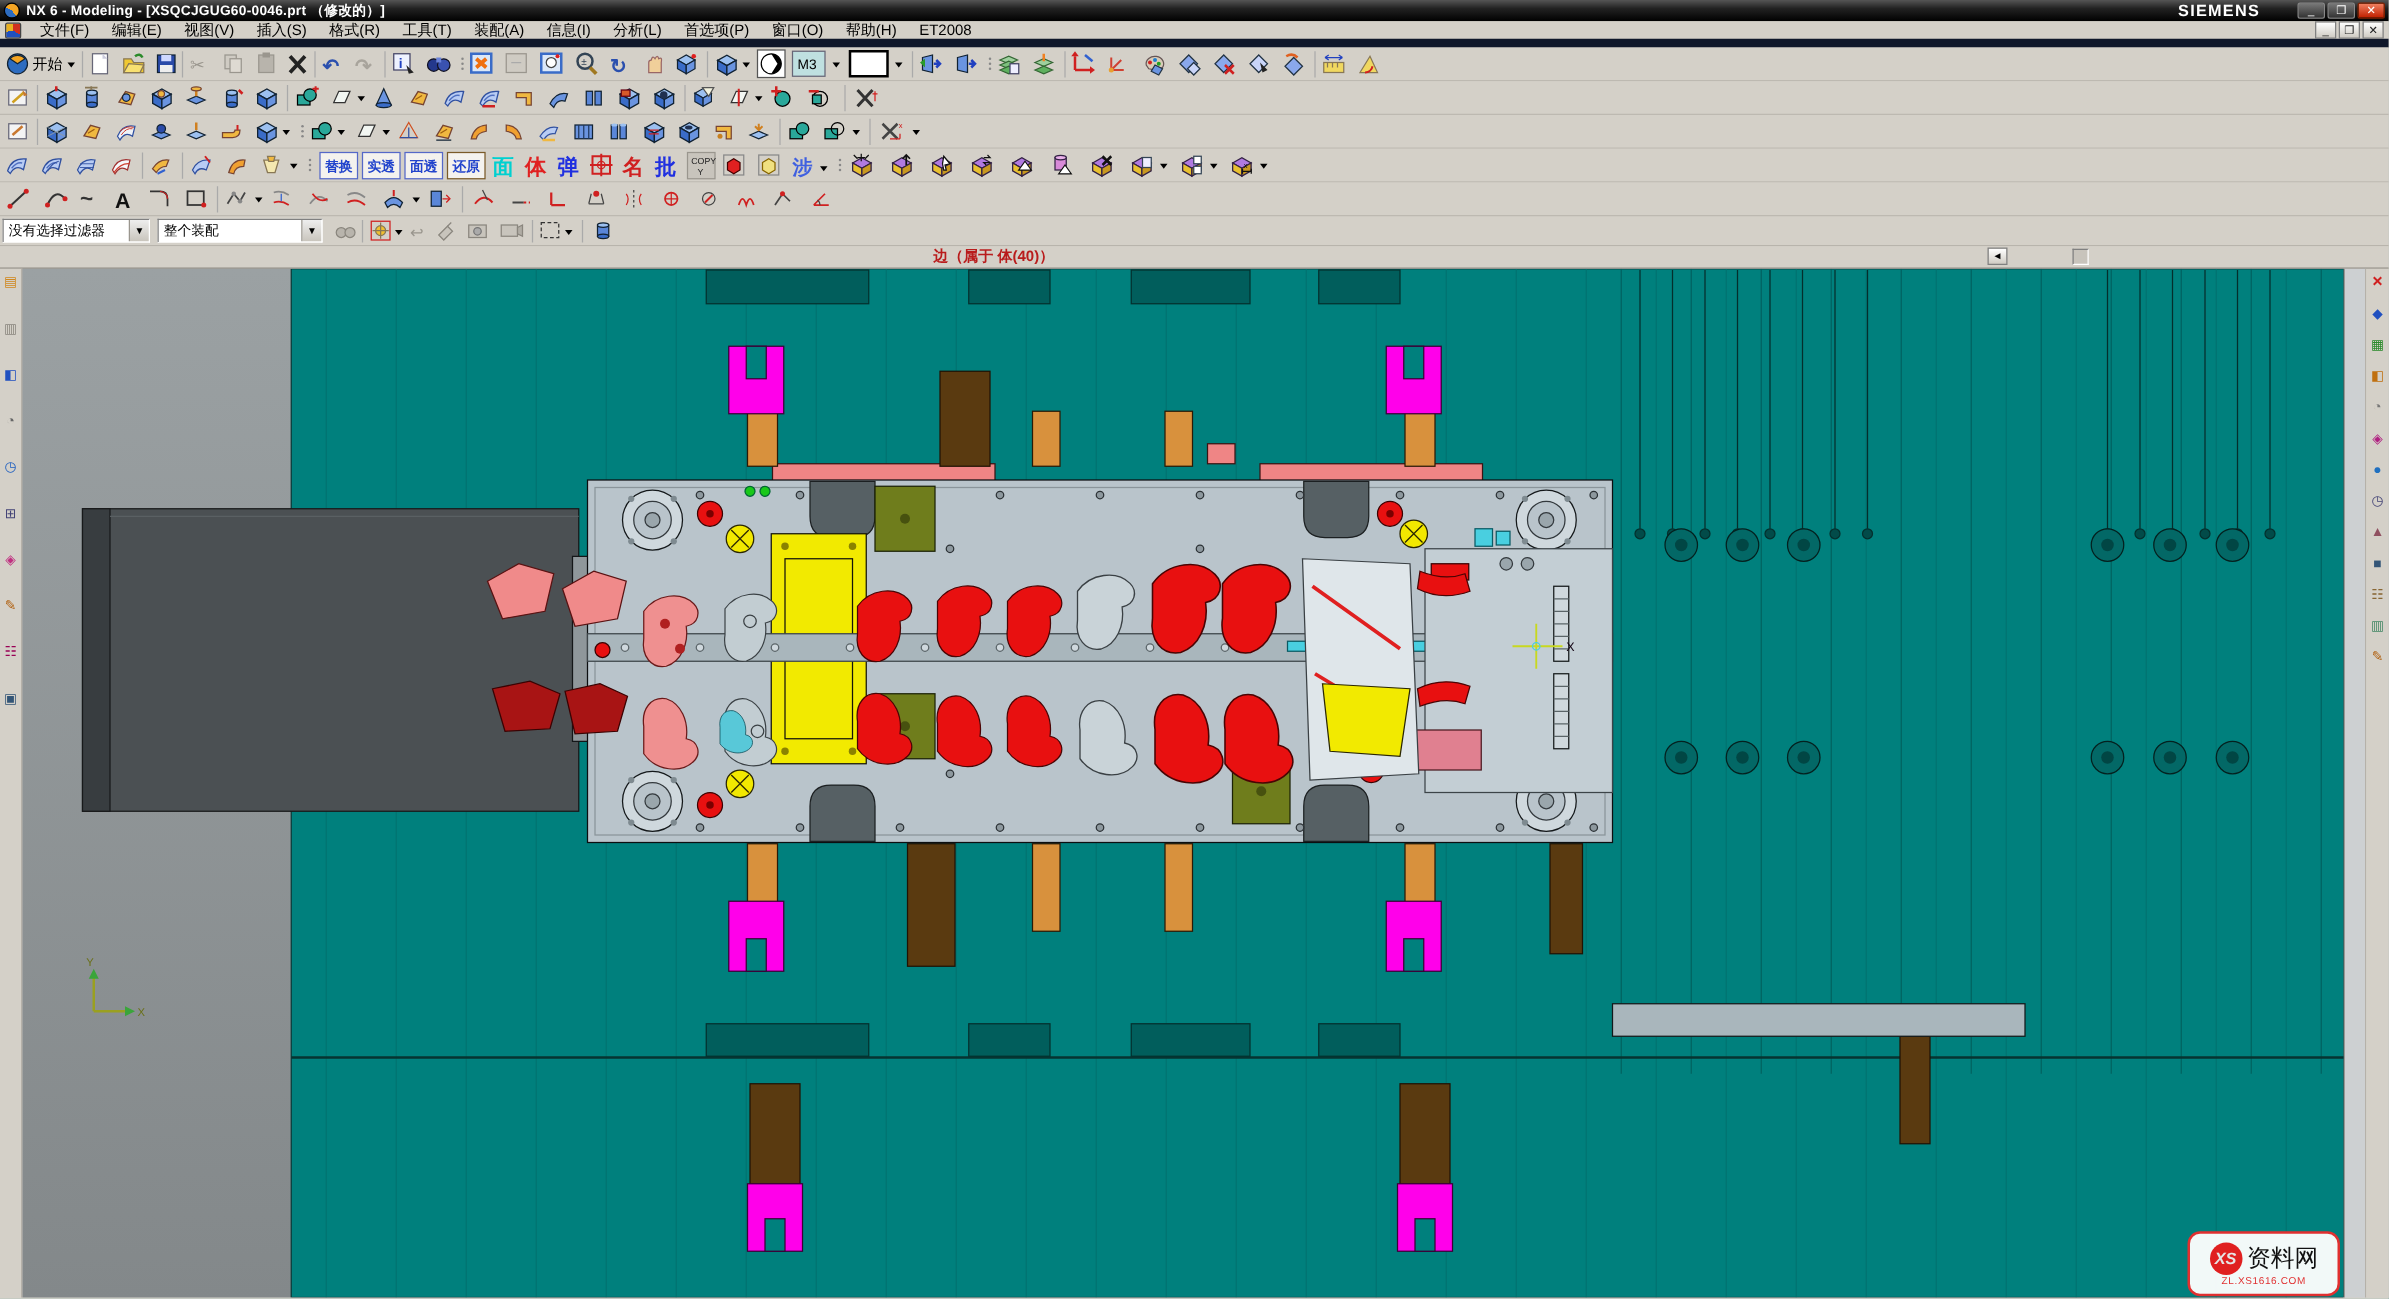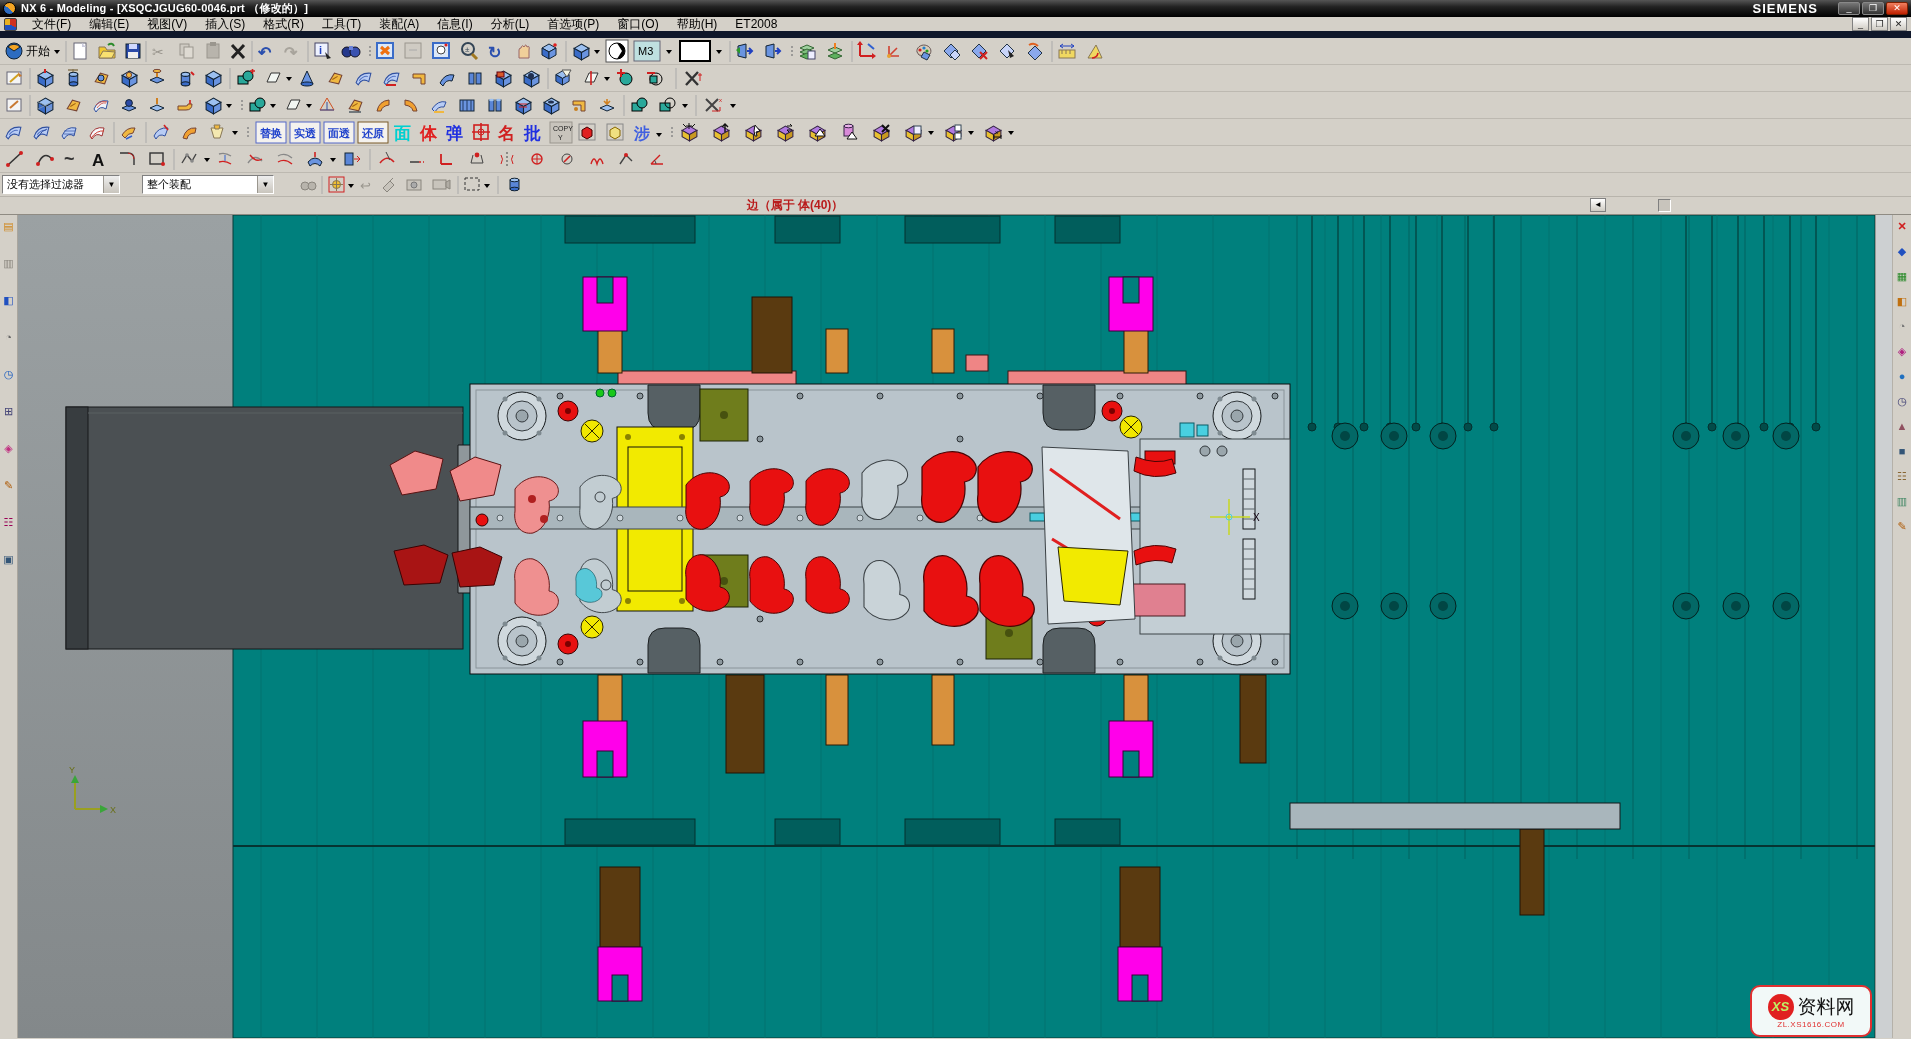--- a/index.html
+++ b/index.html
@@ -4,49 +4,49 @@
 <style>
   :root{
     --chrome:#d4d0c8; --chrome-dk:#9a968e; --chrome-lt:#ffffff;
   }
   *{box-sizing:border-box;margin:0;padding:0}
   html,body{width:1911px;height:1039px;overflow:hidden;font-family:"Liberation Sans",sans-serif;background:var(--chrome)}
   .titlebar{height:17px;background:linear-gradient(#555 0%,#222 40%,#000 100%);display:flex;align-items:center;padding:0 3px;color:#fff}
   .titlebar .swirl{width:13px;height:13px;border-radius:50%;background:conic-gradient(#f4a524 0 140deg,#2d6cc0 140deg 300deg,#f4a524 300deg);margin-right:5px;border:1px solid #000}
   .titlebar .ttl{font-size:11px;font-weight:bold;letter-spacing:.2px;flex:0 0 auto}
   .titlebar .sp{flex:1}
-  .titlebar .brand{font-size:13px;font-weight:bold;letter-spacing:1px;margin-right:18px}
+  .titlebar .brand{font-size:13px;font-weight:bold;letter-spacing:1px;margin-right:28px}
   .winbtn{width:22px;height:13px;margin-left:2px;border:1px solid #888;border-radius:2px;background:linear-gradient(#777,#333);color:#fff;font-size:9px;line-height:11px;text-align:center}
   .winbtn.close{background:linear-gradient(#f08060,#c02000);border-color:#802000}
   .menubar{height:21px;background:var(--chrome);display:flex;align-items:center;font-size:12px;color:#000;padding:0 4px;border-bottom:7px solid #0f172a}
   .menubar .mico{width:13px;height:13px;background:conic-gradient(#d03020 0 120deg,#2050c0 120deg 260deg,#e8b020 260deg);border-radius:2px;margin-right:6px;border:1px solid #444}
   .menubar .mi{padding:2px 9px;white-space:nowrap}
   .menubar .sp{flex:1}
   .mdibtn{width:17px;height:14px;border:1px solid #808080;background:linear-gradient(#fff,#cfcbc3);margin-left:2px;font-size:9px;line-height:12px;text-align:center;color:#222}
   .tbrow{height:27px;background:var(--chrome);border-bottom:1px solid #bdb9b1;position:relative}
   .tbrow svg{display:block}
   .selbar{height:24px;background:var(--chrome);display:flex;align-items:center;padding:2px 2px;border-bottom:1px solid #b8b4ac}
-  .combo{display:flex;height:19px;border:1px solid;border-color:#808080 #fff #fff #808080;background:#fff;align-items:center;margin-right:22px}
+  .combo{display:flex;height:19px;border:1px solid;border-color:#808080 #fff #fff #808080;background:#fff;align-items:center;margin-right:6px}
   .combo .cval{font-size:11px;padding:0 4px;white-space:nowrap;color:#000}
   .combo .cbtn{width:16px;height:17px;background:linear-gradient(#eee,#c9c5bd);border-left:1px solid #9a968e;color:#000;font-size:8px;text-align:center;line-height:17px}
   .promptbar{height:18px;background:var(--chrome);display:flex;align-items:stretch;border-bottom:1px solid #8f8b83}
   .pmsg{width:1590px;text-align:center;font-size:12px;font-weight:bold;color:#b91c1c;line-height:17px}
   .pbtn{width:16px;height:14px;margin-top:1px;border:1px solid #808080;background:linear-gradient(#fff,#cfcbc3);font-size:8px;line-height:12px;text-align:center}
   .pbox{width:13px;height:13px;margin:2px 0 0 52px;border:1px solid;border-color:#808080 #fff #fff #808080;background:#c8c4bc}
   .main{display:flex;height:823px}
   .rail{width:18px;background:var(--chrome);display:flex;flex-direction:column;align-items:center;padding-top:4px}
   .rail.left{border-right:1px solid #aaa69e}
   .rail .ric{width:15px;height:15px;font-size:11px;line-height:15px;text-align:center;margin-bottom:22px}
   .railR .ric{margin-bottom:10px}
   .vscroll{width:18px;background:#cdd0d2;border-left:1px solid #9a9692;border-right:1px solid #b5b1a9}
   .viewport{position:relative;width:1857px;height:823px;background:#8f9496;overflow:hidden}
   .viewport svg.model{position:absolute;left:0;top:0}
   .watermark{position:absolute;right:3px;bottom:1px;width:122px;height:52px;background:rgba(255,255,255,.95);border:2px solid #e03030;border-radius:10px;display:flex;flex-direction:column;align-items:center;justify-content:center;z-index:5}
   .watermark .row1{display:flex;align-items:center;gap:4px}
-  .watermark .xs{width:26px;height:26px;border-radius:50%;background:#e02020;color:#bef264;font-weight:bold;font-style:italic;font-size:13px;text-align:center;line-height:26px}
+  .watermark .xs{width:26px;height:26px;border-radius:50%;background:#e02020;color:#e5e5e5;font-weight:bold;font-style:italic;font-size:13px;text-align:center;line-height:26px}
   .watermark .nm{font-size:19px;font-weight:normal;color:#111;font-family:"Liberation Sans",sans-serif}
   .watermark .url{font-size:8px;color:#e03030;letter-spacing:.5px}
   text{font-family:"Liberation Sans",sans-serif}
   .cnbtn rect{fill:#f4f2ee;stroke:#5568c8}
   .cnbtn text{fill:#2244cc;font-size:11px;font-weight:bold}
 </style>
 </head>
 <body>
 
 <div class="titlebar">

